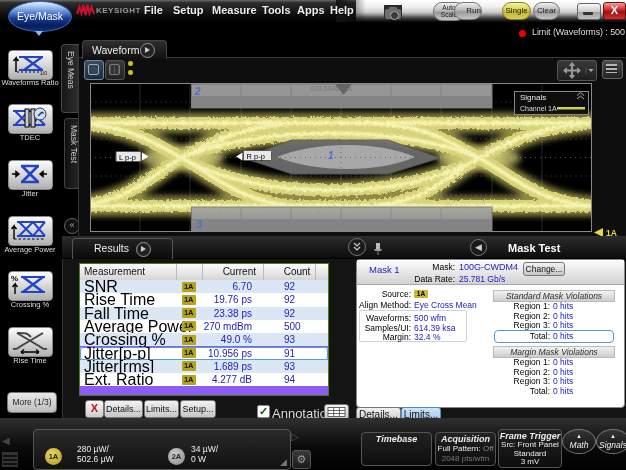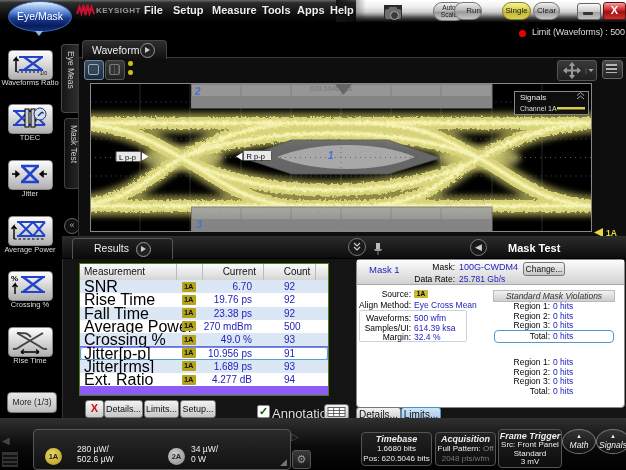--- a/index.html
+++ b/index.html
@@ -400,20 +400,21 @@
 <span class="vband" style="top:30px;">Standard Mask Violations</span>
 <span class="abs mlbl" style="left:130px;top:42px;width:63px;">Region 1:</span>
     <span class="abs mval" style="left:196px;top:42px;">0 hits</span>
 <span class="abs mlbl" style="left:130px;top:51.5px;width:63px;">Region 2:</span>
     <span class="abs mval" style="left:196px;top:51.5px;">0 hits</span>
 <span class="abs mlbl" style="left:130px;top:61px;width:63px;">Region 3:</span>
     <span class="abs mval" style="left:196px;top:61px;">0 hits</span>
 <span class="abs" style="left:137px;top:69.5px;width:118px;height:11px;border:1px solid #5599cc;border-radius:4px;"></span>
 <span class="abs mlbl" style="left:130px;top:71.5px;width:63px;">Total:</span>
     <span class="abs mval" style="left:196px;top:71.5px;">0 hits</span>
+<span class="vband" style="top:86px;">Margin Mask Violations</span>
 <span class="abs mlbl" style="left:130px;top:98px;width:63px;">Region 1:</span>
     <span class="abs mval" style="left:196px;top:98px;">0 hits</span>
 <span class="abs mlbl" style="left:130px;top:107.5px;width:63px;">Region 2:</span>
     <span class="abs mval" style="left:196px;top:107.5px;">0 hits</span>
 <span class="abs mlbl" style="left:130px;top:117px;width:63px;">Region 3:</span>
     <span class="abs mval" style="left:196px;top:117px;">0 hits</span>
 <span class="abs mlbl" style="left:130px;top:127px;width:63px;">Total:</span>
     <span class="abs mval" style="left:196px;top:127px;">0 hits</span>
 </div>
 <div class="abs gbtn" style="left:356px;top:407px;width:43px;height:14px;font-size:10px;line-height:13px;">Details...</div>
@@ -426,21 +427,20 @@
 <span class="chcirc" style="left:134px;top:18px;background:radial-gradient(circle at 40% 35%,#ccc,#888);color:#222;">2A</span>
 <span class="chtxt" style="left:157px;top:14px;">34 µW/<br>0 W</span>
 <span style="position:absolute;right:3px;bottom:2px;color:#777;font-size:9px;">◢</span>
 </div>
 <div class="abs" style="left:291px;top:431px;color:#555;font-size:10px;">▷</div>
 <div class="abs" style="left:292px;top:450px;width:17px;height:17px;background:linear-gradient(#3a3a3a,#1a1a1a);border:1px solid #555;border-radius:3px;color:#999;font-size:11px;text-align:center;line-height:16px;">⚙</div>
 <div class="abs" style="left:2px;top:435px;color:#444;font-size:10px;">◀</div>
 <div class="abs" style="left:2px;top:452px;width:14px;height:13px;background:repeating-linear-gradient(#333 0 2px,#111 2px 4px);border:1px solid #333;"></div>
 <div class="abs statbox" style="left:361px;width:69px;">
     <div class="sbt">Timebase</div>
-    <div class="sbl">1.6680 bits<br>Pos: 620.5046 bits</div>
   </div>
 <div class="abs statbox" style="left:435px;width:59px;">
     <div class="sbt">Acquisition</div>
     <div class="sbl">Full Pattern: <span style="color:#888;">Off</span><br><span style="color:#777;">2048 pts/wfm</span></div>
   </div>
 <div class="abs statbox" style="left:498px;width:62px;top:429px;height:37px;">
     <div class="sbt">Frame Trigger</div>
     <div class="sbl" style="line-height:8.5px;">Src: Front Panel<br>Standard<br>3 mV</div>
   </div>
 <div class="abs oval" style="left:562px;"><span style="font-size:6px;">▲</span><br>Math</div>

